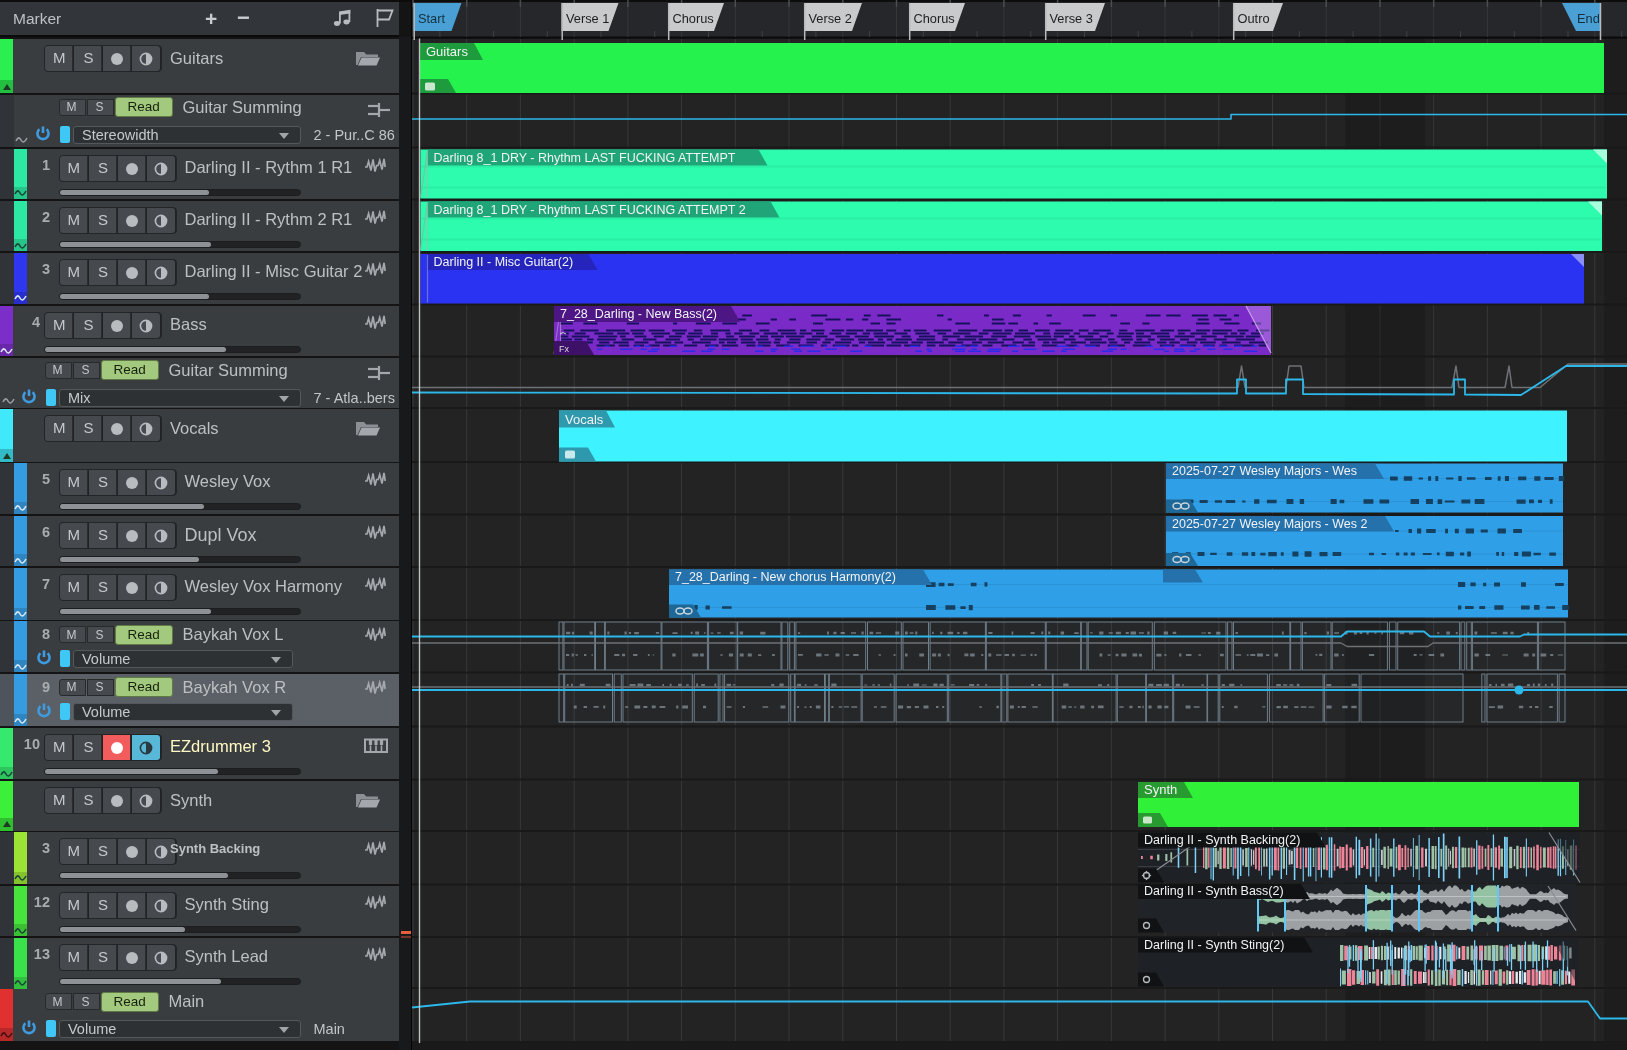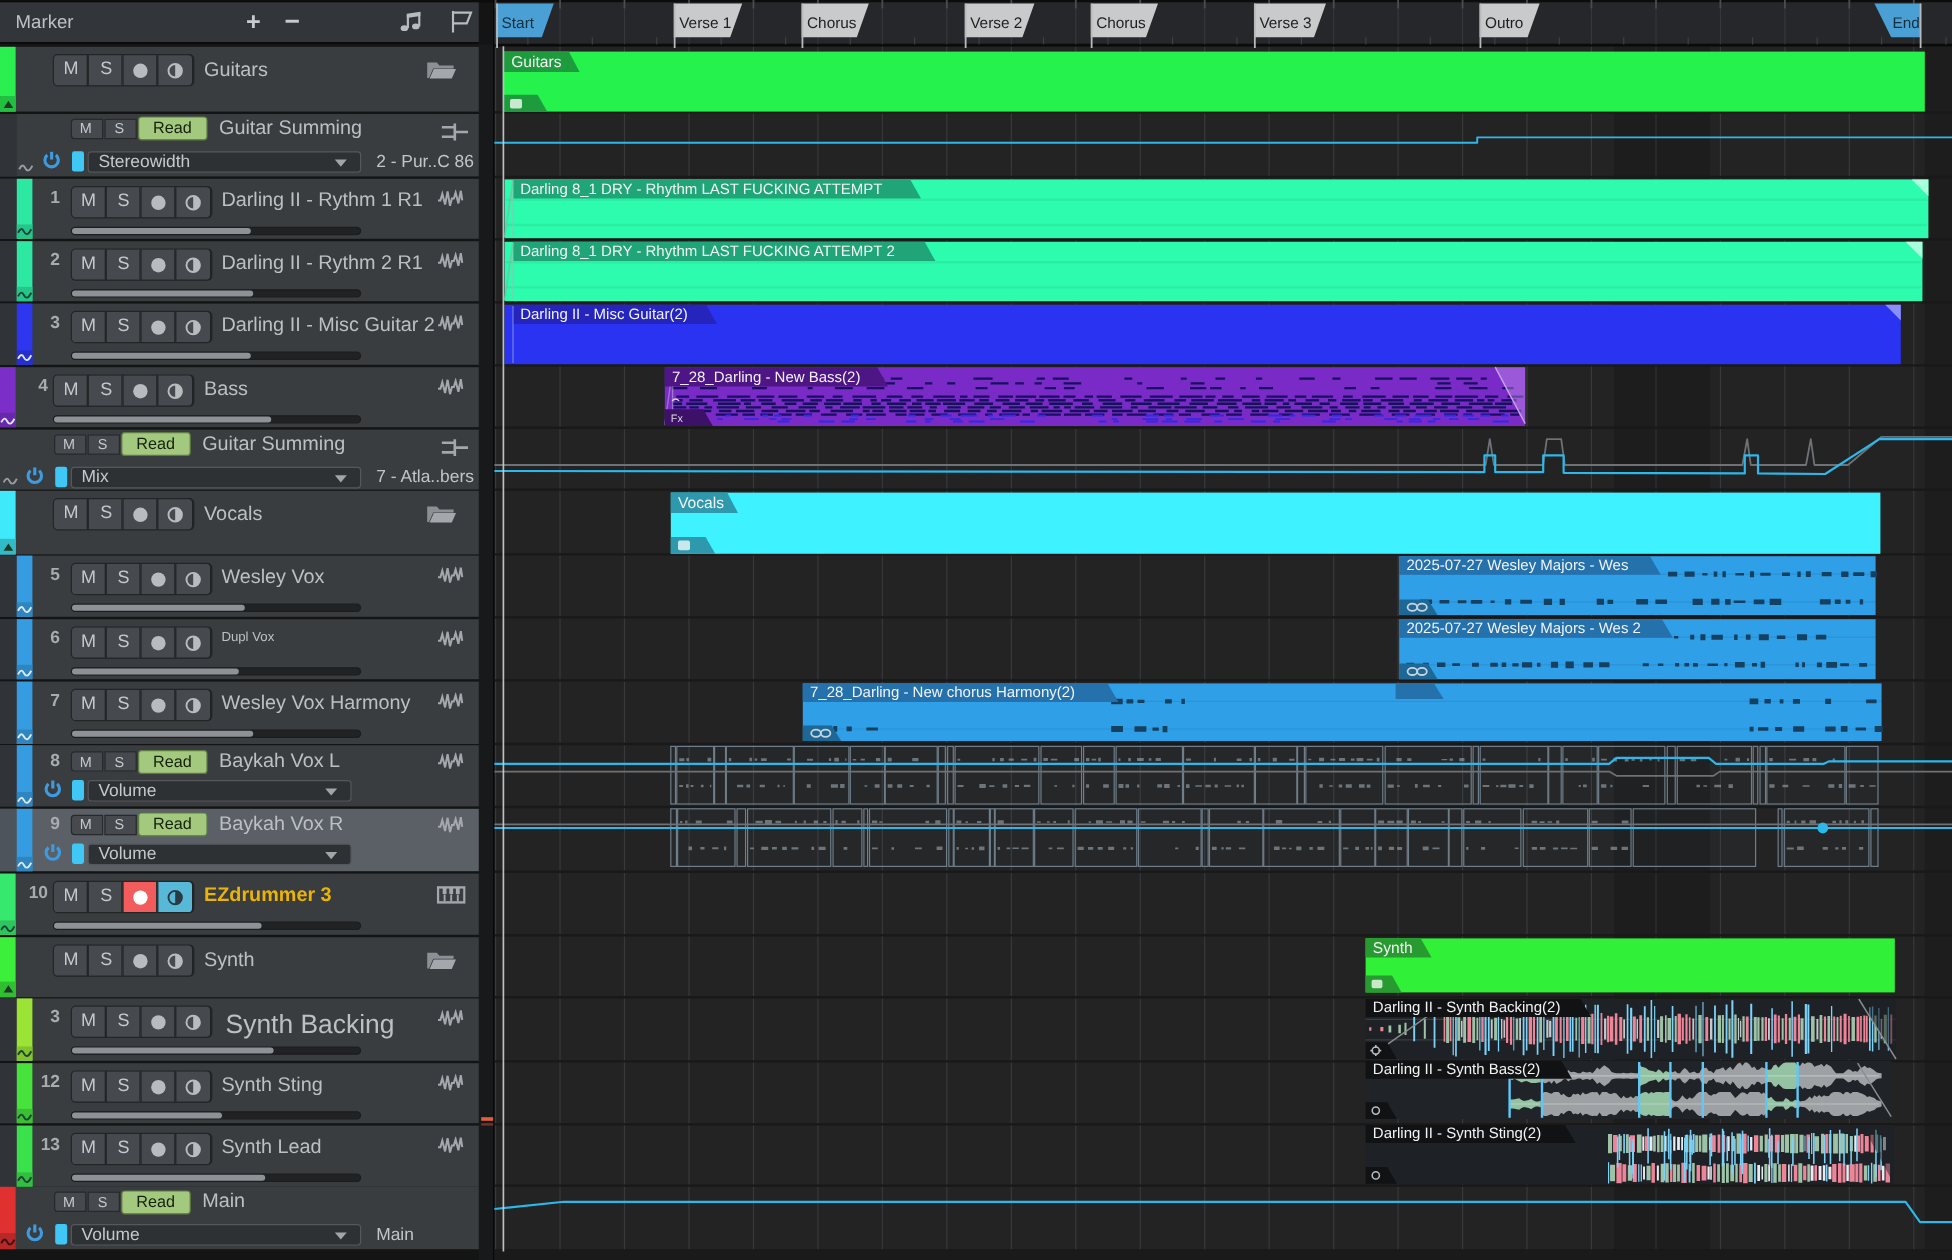--- a/index.html
+++ b/index.html
@@ -271,21 +271,21 @@
     <div style="position:absolute;left:88.5px;top:522.5px;width:28px;height:25px;background:#46494D;;border-right:1px solid #2A2C2E"></div>
     <div style="position:absolute;left:117.5px;top:522.5px;width:28px;height:25px;background:#46494D;;border-right:1px solid #2A2C2E"></div>
     <div style="position:absolute;left:146.5px;top:522.5px;width:28px;height:25px;background:#46494D;border-radius:0 3px 3px 0;border-right:none"></div>
     <div style="position:absolute;left:67.5px;top:525.5px;font-size:15px;color:#C6C9CC;font-weight:400;white-space:nowrap;">M</div>
     <div style="position:absolute;left:98.0px;top:525.5px;font-size:15px;color:#C6C9CC;font-weight:400;white-space:nowrap;">S</div>
     <div style="position:absolute;left:125.5px;top:529.5px;width:12px;height:12px;background:#B9BCBF;border-radius:50%"></div>
     <svg style="position:absolute;left:153.5px;top:528.5px" width="14" height="14" viewBox="0 0 14 14">
       <circle cx="7" cy="7" r="5.6" fill="none" stroke="#B9BCBF" stroke-width="1.6"></circle>
       <path d="M7 1.4 a5.6 5.6 0 0 1 0 11.2 z" fill="#B9BCBF"></path>
     </svg>
-    <div style="position:absolute;left:184.5px;top:524.5px;font-size:11px;color:#BDC0C3;font-weight:400;white-space:nowrap;">Dupl Vox</div>
+    <div style="position:absolute;left:184.5px;top:524.5px;font-size:18px;color:#BDC0C3;font-weight:400;white-space:nowrap;">Dupl Vox</div>
     <svg style="position:absolute;left:364px;top:524.5px" width="23" height="17" viewBox="0 0 23 17">
       <path d="M1 9 h2 l1.6-5.5 2.3 9 2.1-11 2 12 1.6-6 h1.6 l1.5-5 2.3 9 2-10.5 1.2 8" fill="none" stroke="#A4A7AB" stroke-width="1.7"></path>
     </svg>
     <div style="position:absolute;left:58.5px;top:555.5px;width:242.5px;height:7px;background:#202224;border-radius:4px;border:1px solid #1B1D1F"></div>
     <div style="position:absolute;left:59.5px;top:556.5px;width:139.48999999999998px;height:5px;background:#8E9296;border-radius:3px"></div>
     <div style="position:absolute;left:0px;top:568px;width:399px;height:51.5px;background:#3A3D40"></div>
     <div style="position:absolute;left:0px;top:568px;width:13.5px;height:51.5px;background:#303338"></div>
     <div style="position:absolute;left:13.5px;top:568px;width:13px;height:51.5px;background:#369CE2"></div>
     <div style="position:absolute;left:13.5px;top:607.5px;width:13px;height:12px;background:#369CE2;filter:brightness(0.85)"></div>
     <svg style="position:absolute;left:13.5px;top:608.0px" width="13" height="11" viewBox="0 0 13 11">
@@ -374,21 +374,21 @@
     <div style="position:absolute;left:74px;top:734.5px;width:28px;height:25px;background:#46494D;;border-right:1px solid #2A2C2E"></div>
     <div style="position:absolute;left:103px;top:734.5px;width:28px;height:25px;background:#F25C5C;;border-right:1px solid #2A2C2E"></div>
     <div style="position:absolute;left:132px;top:734.5px;width:28px;height:25px;background:#58B8D8;border-radius:0 3px 3px 0;border-right:none"></div>
     <div style="position:absolute;left:53px;top:737.5px;font-size:15px;color:#C6C9CC;font-weight:400;white-space:nowrap;">M</div>
     <div style="position:absolute;left:83.5px;top:737.5px;font-size:15px;color:#C6C9CC;font-weight:400;white-space:nowrap;">S</div>
     <div style="position:absolute;left:111px;top:741.5px;width:12px;height:12px;background:#FFFFFF;border-radius:50%"></div>
     <svg style="position:absolute;left:139px;top:740.5px" width="14" height="14" viewBox="0 0 14 14">
       <circle cx="7" cy="7" r="5.6" fill="none" stroke="#2A3A42" stroke-width="1.6"></circle>
       <path d="M7 1.4 a5.6 5.6 0 0 1 0 11.2 z" fill="#2A3A42"></path>
     </svg>
-    <div style="position:absolute;left:170px;top:736.5px;font-size:16.5px;color:#eab308;font-weight:700;white-space:nowrap;">EZdrummer 3</div>
+    <div style="position:absolute;left:170px;top:736.5px;font-size:16.5px;color:#fef9c3;font-weight:400;white-space:nowrap;">EZdrummer 3</div>
     <svg style="position:absolute;left:364px;top:737.5px" width="24" height="16" viewBox="0 0 24 16">
       <rect x="1" y="1.5" width="22" height="12.5" fill="none" stroke="#A4A7AB" stroke-width="2"></rect>
       <line x1="6.5" y1="7.5" x2="6.5" y2="13" stroke="#A4A7AB" stroke-width="1.6"></line>
       <rect x="4.9" y="2" width="3.2" height="5" fill="#A4A7AB"></rect>
       <line x1="12" y1="7.5" x2="12" y2="13" stroke="#A4A7AB" stroke-width="1.6"></line>
       <rect x="10.4" y="2" width="3.2" height="5" fill="#A4A7AB"></rect>
       <line x1="17.5" y1="7.5" x2="17.5" y2="13" stroke="#A4A7AB" stroke-width="1.6"></line>
       <rect x="15.9" y="2" width="3.2" height="5" fill="#A4A7AB"></rect>
     </svg>
     <div style="position:absolute;left:44px;top:767.5px;width:257px;height:7px;background:#202224;border-radius:4px;border:1px solid #1B1D1F"></div>
@@ -427,21 +427,21 @@
     <div style="position:absolute;left:88.5px;top:839px;width:28px;height:25px;background:#46494D;;border-right:1px solid #2A2C2E"></div>
     <div style="position:absolute;left:117.5px;top:839px;width:28px;height:25px;background:#46494D;;border-right:1px solid #2A2C2E"></div>
     <div style="position:absolute;left:146.5px;top:839px;width:28px;height:25px;background:#46494D;border-radius:0 3px 3px 0;border-right:none"></div>
     <div style="position:absolute;left:67.5px;top:842px;font-size:15px;color:#C6C9CC;font-weight:400;white-space:nowrap;">M</div>
     <div style="position:absolute;left:98.0px;top:842px;font-size:15px;color:#C6C9CC;font-weight:400;white-space:nowrap;">S</div>
     <div style="position:absolute;left:125.5px;top:846.0px;width:12px;height:12px;background:#B9BCBF;border-radius:50%"></div>
     <svg style="position:absolute;left:153.5px;top:845.0px" width="14" height="14" viewBox="0 0 14 14">
       <circle cx="7" cy="7" r="5.6" fill="none" stroke="#B9BCBF" stroke-width="1.6"></circle>
       <path d="M7 1.4 a5.6 5.6 0 0 1 0 11.2 z" fill="#B9BCBF"></path>
     </svg>
-    <div style="position:absolute;left:188px;top:841px;font-size:22px;color:#BDC0C3;font-weight:400;white-space:nowrap;">Synth Backing</div>
+    <div style="position:absolute;left:170px;top:841px;font-size:13px;color:#BDC0C3;font-weight:700;white-space:nowrap;">Synth Backing</div>
     <svg style="position:absolute;left:364px;top:841px" width="23" height="17" viewBox="0 0 23 17">
       <path d="M1 9 h2 l1.6-5.5 2.3 9 2.1-11 2 12 1.6-6 h1.6 l1.5-5 2.3 9 2-10.5 1.2 8" fill="none" stroke="#A4A7AB" stroke-width="1.7"></path>
     </svg>
     <div style="position:absolute;left:58.5px;top:872px;width:242.5px;height:7px;background:#202224;border-radius:4px;border:1px solid #1B1D1F"></div>
     <div style="position:absolute;left:59.5px;top:873px;width:168.35px;height:5px;background:#8E9296;border-radius:3px"></div>
     <div style="position:absolute;left:0px;top:885.5px;width:399px;height:50.5px;background:#3A3D40"></div>
     <div style="position:absolute;left:0px;top:885.5px;width:13.5px;height:50.5px;background:#303338"></div>
     <div style="position:absolute;left:13.5px;top:885.5px;width:13px;height:50.5px;background:#47E23C"></div>
     <div style="position:absolute;left:13.5px;top:924px;width:13px;height:12px;background:#47E23C;filter:brightness(0.85)"></div>
     <svg style="position:absolute;left:13.5px;top:924.5px" width="13" height="11" viewBox="0 0 13 11">

